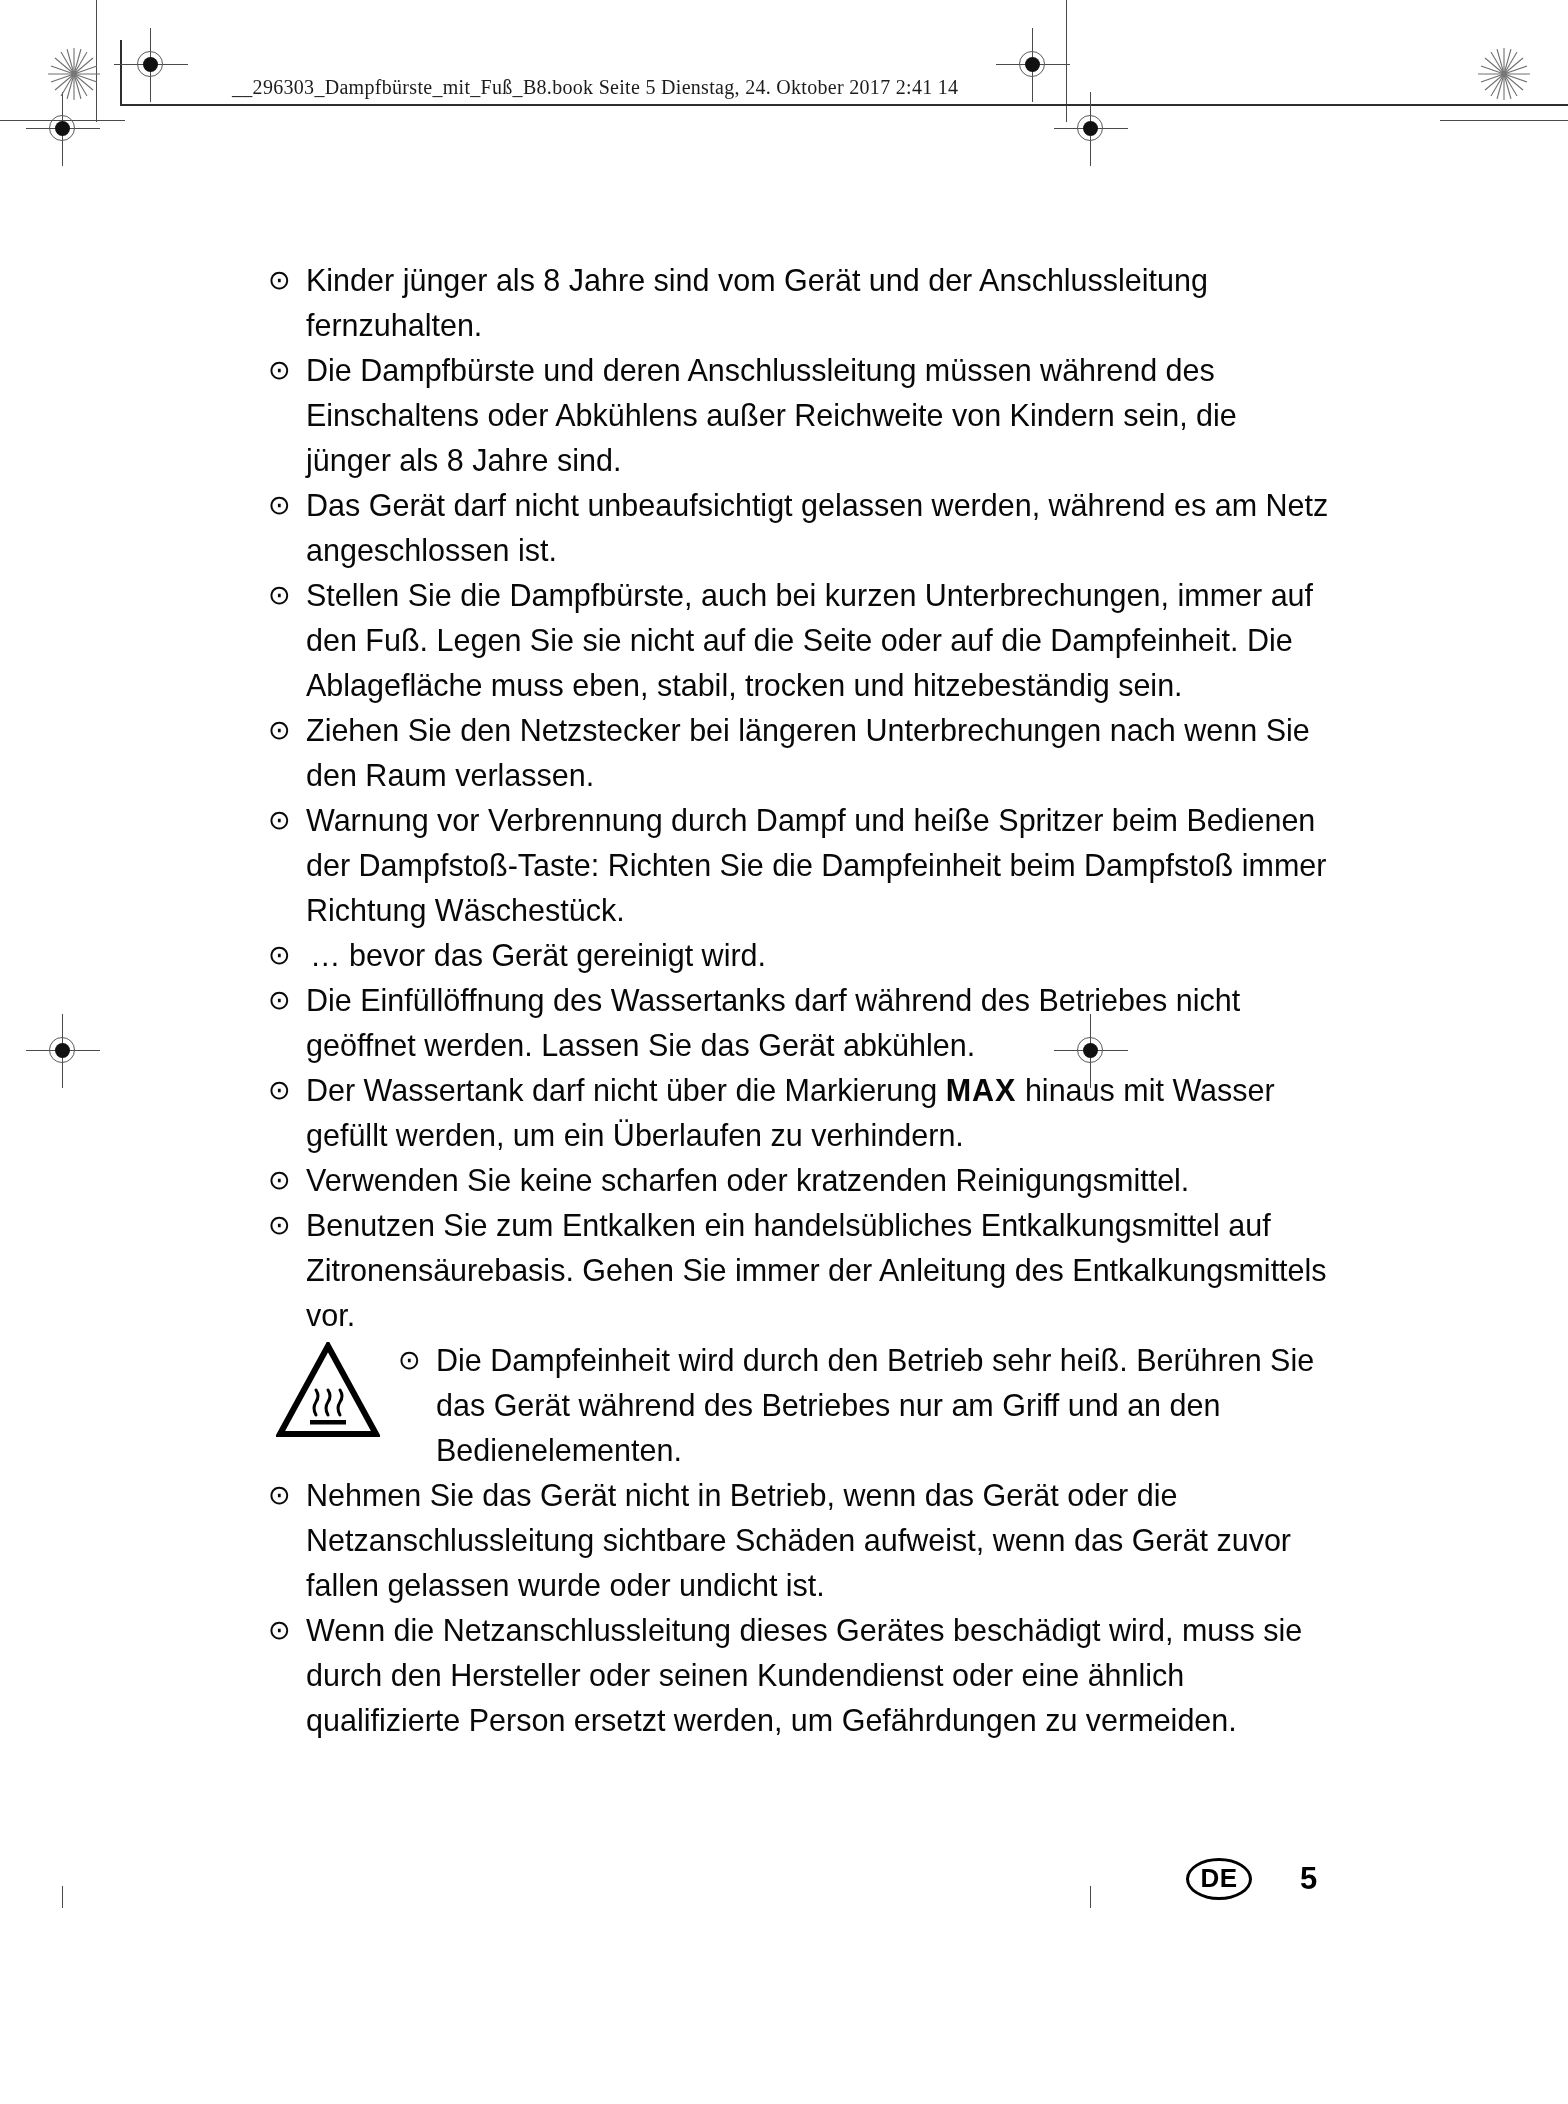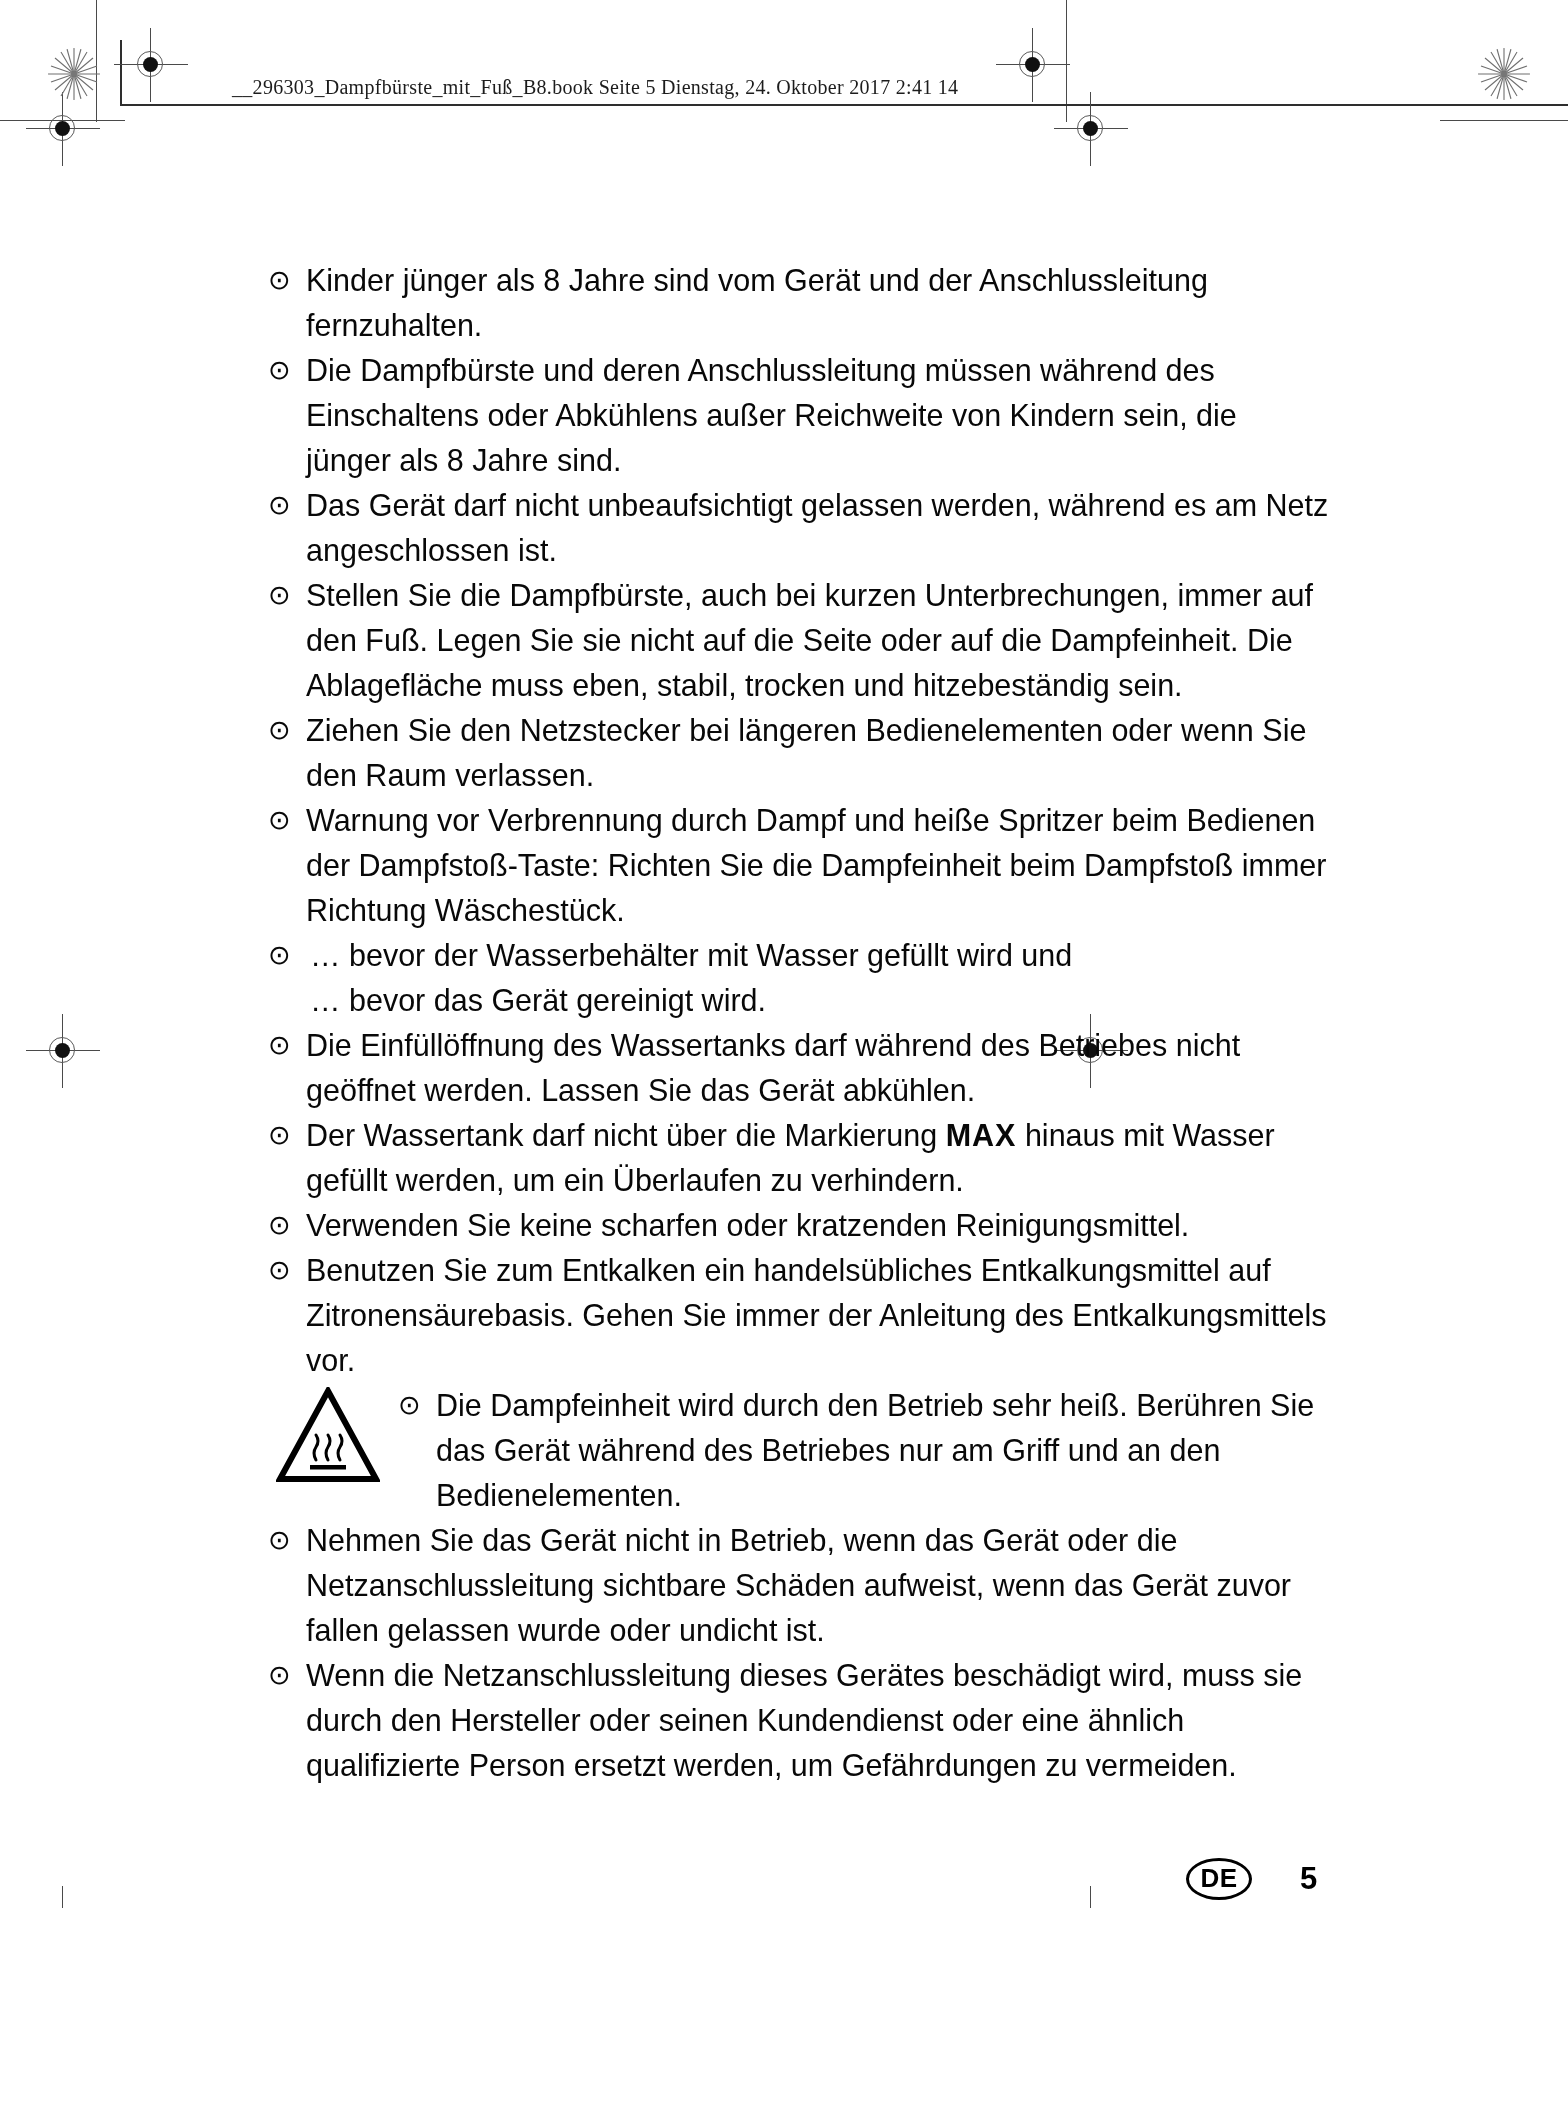--- a/index.html
+++ b/index.html
@@ -383,31 +383,30 @@
       <span class="body">Das Gerät darf nicht unbeaufsichtigt gelassen werden, während es am Netz angeschlossen ist.</span>
     </div>
 
     <div class="bullet-row">
       <span class="glyph">⊙</span>
       <span class="body">Stellen Sie die Dampfbürste, auch bei kurzen Unterbrechungen, immer auf den Fuß. Legen Sie sie nicht auf die Seite oder auf die Dampfeinheit. Die Ablagefläche muss eben, stabil, trocken und hitzebeständig sein.</span>
     </div>
 
     <div class="bullet-row">
       <span class="glyph">⊙</span>
-      <span class="body">Ziehen Sie den Netzstecker bei längeren Bedienelementen oder wenn Sie den Raum verlassen.</span>
+      <span class="body">Ziehen Sie den Netzstecker bei längeren Unterbrechungen nach wenn Sie den Raum verlassen.</span>
     </div>
 
     <div class="bullet-row">
       <span class="glyph">⊙</span>
       <span class="body">Warnung vor Verbrennung durch Dampf und heiße Spritzer beim Bedienen der Dampfstoß-Taste: Richten Sie die Dampfeinheit beim Dampfstoß immer Richtung Wäschestück.</span>
     </div>
 
     <div class="bullet-row">
       <span class="glyph">⊙</span>
-      <span class="sub-line">… bevor der Wasserbehälter mit Wasser gefüllt wird und</span>
       <span class="sub-line">… bevor das Gerät gereinigt wird.</span>
     </div>
 
     <div class="bullet-row">
       <span class="glyph">⊙</span>
       <span class="body">Die Einfüllöffnung des Wassertanks darf während des Betriebes nicht geöffnet werden. Lassen Sie das Gerät abkühlen.</span>
     </div>
 
     <div class="bullet-row">
       <span class="glyph">⊙</span>

